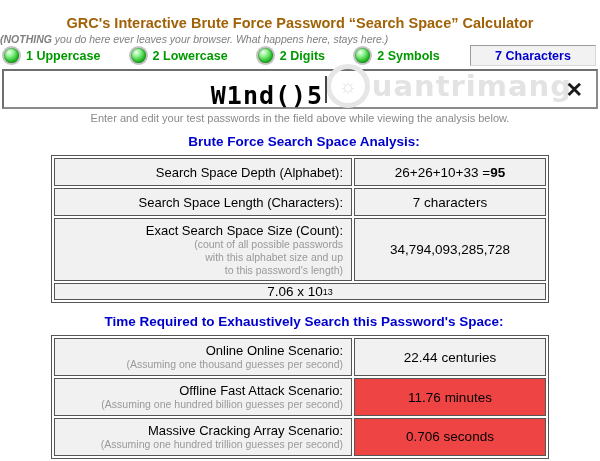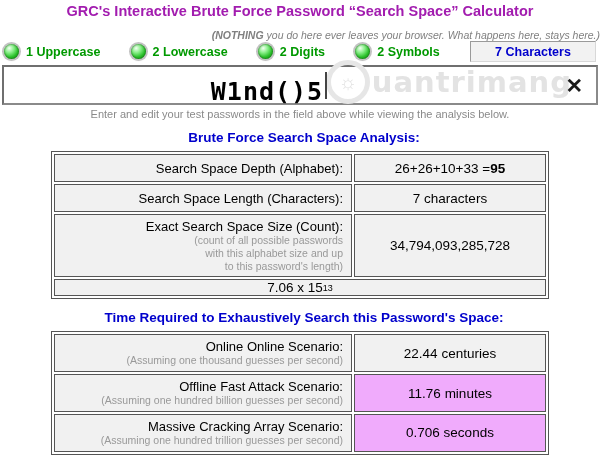--- a/index.html
+++ b/index.html
@@ -3,25 +3,25 @@
 <meta charset="utf-8">
 <style>
   * { box-sizing: border-box; }
   html, body { margin: 0; padding: 0; }
   body {
     width: 600px; height: 461px; overflow: hidden;
     background: #ffffff;
     font-family: "Liberation Sans", sans-serif;
   }
   .title {
-    padding-top: 3px; text-align: center;
-    color: #a21caf; font-weight: bold; font-size: 14.5px;
+    padding-top: 15px; text-align: center;
+    color: #a16207; font-weight: bold; font-size: 14.5px;
   }
   .subtitle {
-    margin-top: 10px; text-align: right;
+    margin-top: 2px; text-align: left;
     color: #808080; font-style: italic; font-size: 10.5px;
   }
   .subtitle .emph { font-weight: bold; }
   
   .indicators {
     padding: 0 4px;
     display: flex; align-items: center; justify-content: space-between;
     height: 21px;
   }
   .ind { display: flex; align-items: center; gap: 7px; }
@@ -88,21 +88,21 @@
   }
   .tr { display: flex; gap: 2px; }
   .td { border: 1px solid #555; background: #f1f1f1; }
   .td-label {
     flex: 0 0 298px; text-align: right; padding: 4px 8px 4px 4px;
   }
   .td-value {
     flex: 1; display: flex; align-items: center; justify-content: center;
     font-size: 13.5px; color: #000; text-align: center;
   }
-  .td-value.pink { background: #f0abfc; }
+  .td-value.pink { background: #ef4444; }
   .label-main { font-size: 13px; color: #000; }
   .label-sub { font-size: 10.5px; color: #999; line-height: 1.22; }
   .bold { font-weight: bold; }
   sup { font-size: 9px; }
 </style>
 </head>
 <body>
 
 <div class="title">GRC's Interactive Brute Force Password “Search Space” Calculator</div>
 <div class="subtitle"><span class="emph">(NOTHING</span><span> you do here ever leaves your browser. What happens here, stays here.)</span></div>
@@ -167,21 +167,21 @@
       <div class="label-sub">(count of all possible passwords</div>
       <div class="label-sub">with this alphabet size and up</div>
       <div class="label-sub">to this password's length)</div>
     </div>
     <div class="td td-value">
         <span>34,794,093,285,728</span>
       </div>
   </div>
   <div class="tr">
     <div class="td td-value">
-        <span>7.06 x 15</span>
+        <span>7.06 x 10</span>
         <sup>13</sup>
       </div>
   </div>
 </div>
 
 <div class="section-heading h2">Time Required to Exhaustively Search this Password's Space:</div>
 
 <div class="tbl">
   <div class="tr">
     <div class="td td-label">

